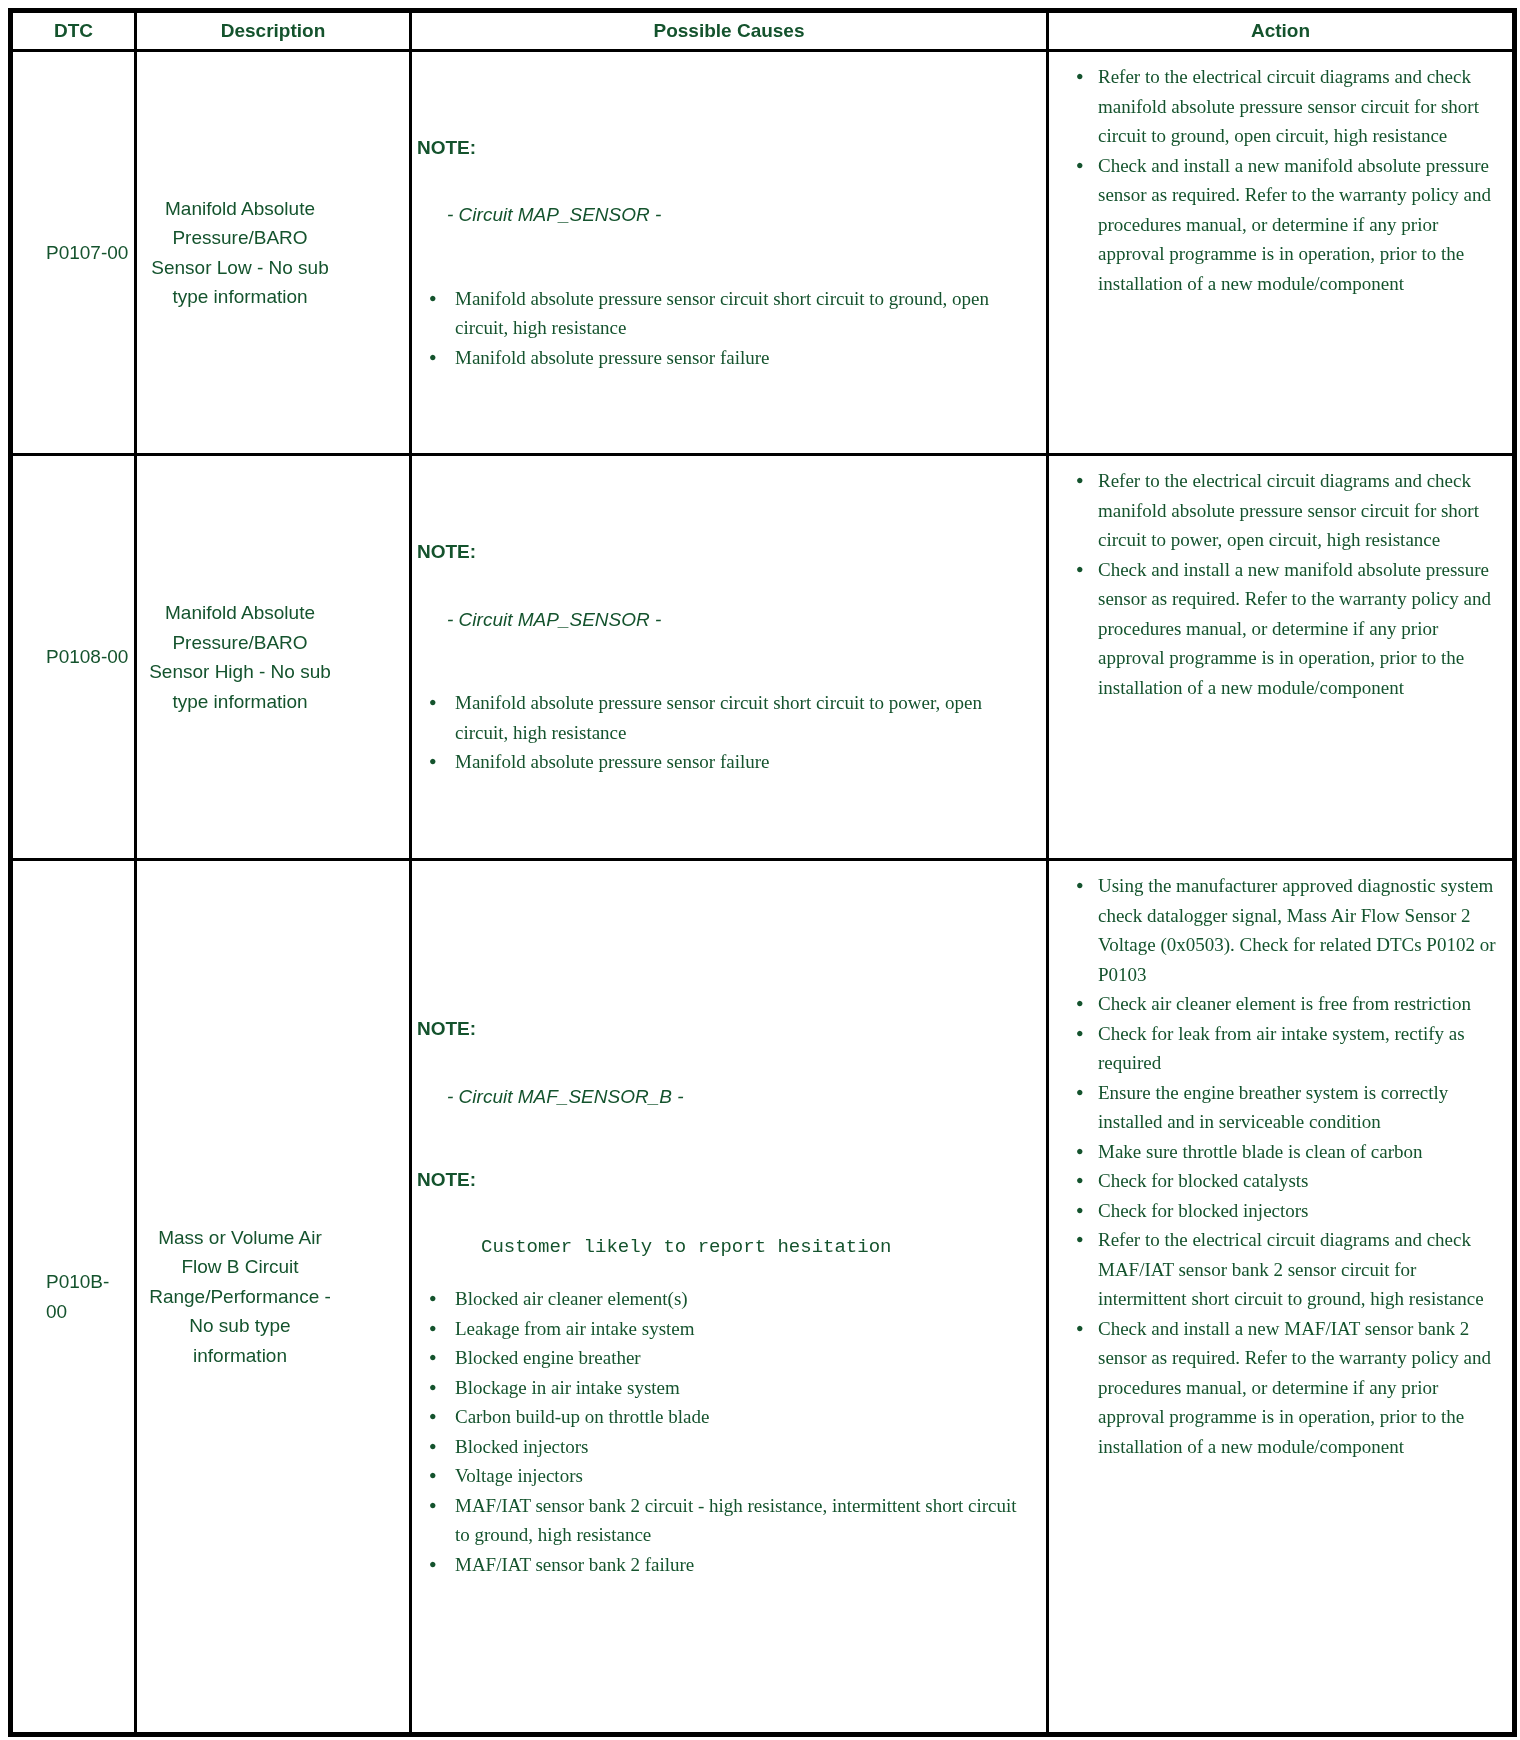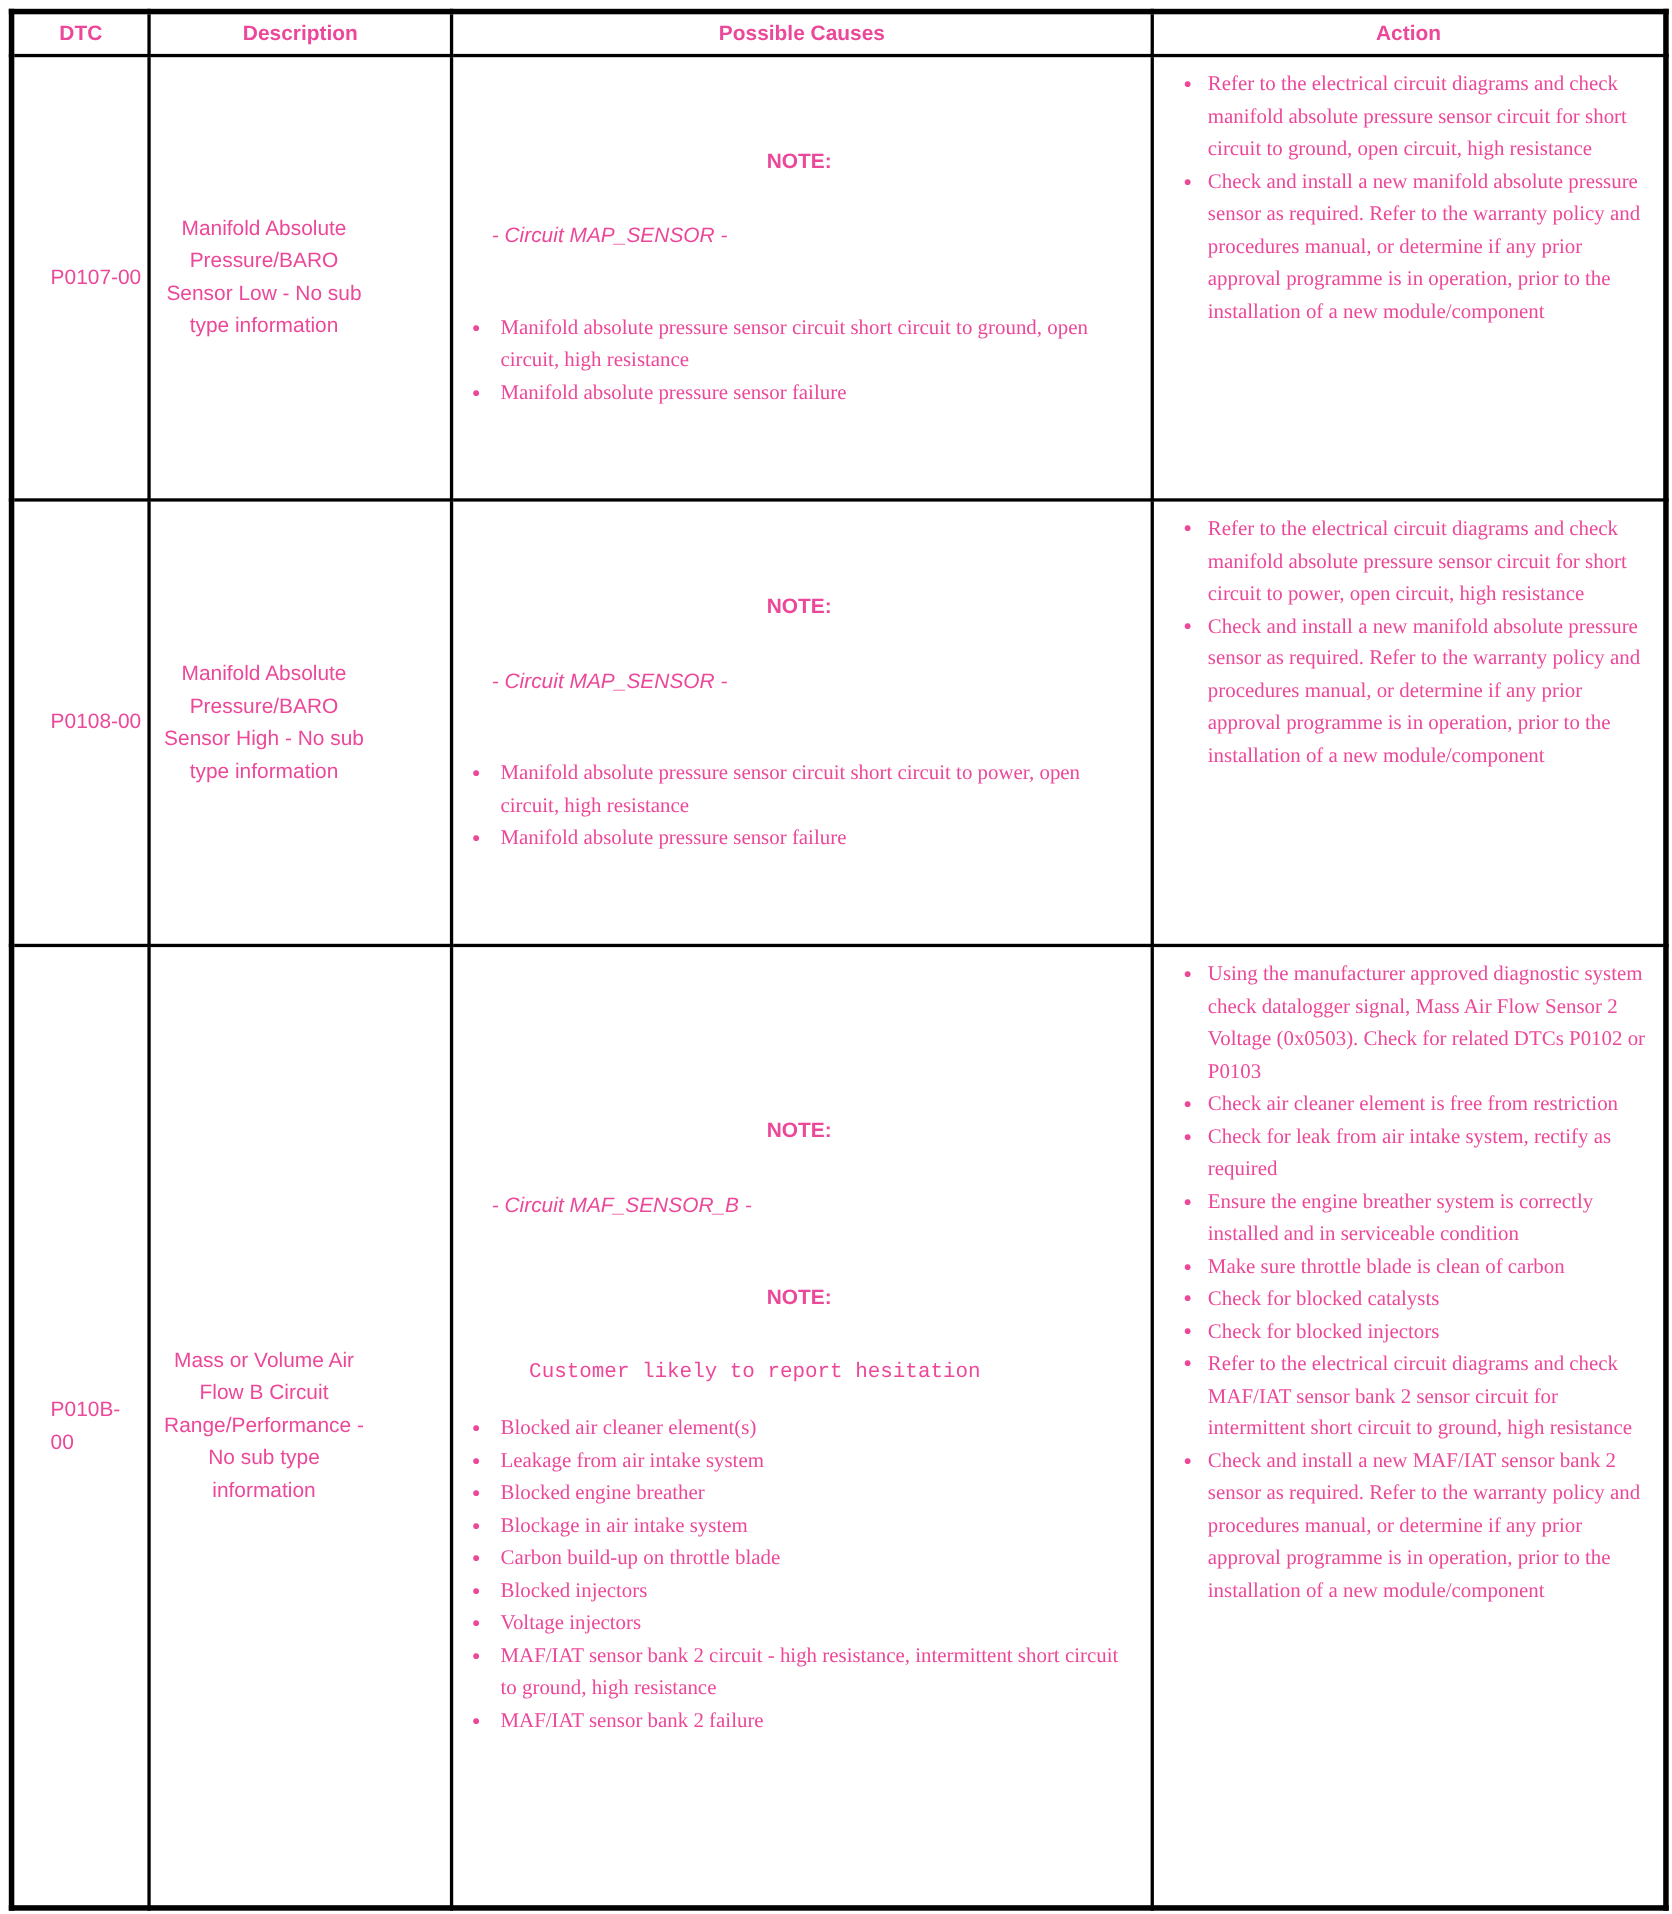--- a/index.html
+++ b/index.html
@@ -14,21 +14,21 @@
     padding: 8px;
     background: #ffffff;
   }
   table.dtc-table {
     border-collapse: collapse;
     table-layout: fixed;
     width: 1504px;
     height: 1724px;
     border: 5px solid #000000;
     font-family: "Liberation Sans", sans-serif;
-    color: #ec4899;
+    color: #14532d;
     font-size: 19px;
     line-height: 29.5px;
   }
   col.c-dtc    { width: 125px; }
   col.c-desc   { width: 275px; }
   col.c-causes { width: 637px; }
   col.c-action { width: 467px; }
 
   th, td {
     border: 3px solid #000000;
@@ -58,21 +58,20 @@
     padding: 0 10px 0 5px;
   }
   td.action {
     vertical-align: top;
     padding: 10px 12px 6px 5px;
   }
 
   .note {
     font-weight: bold;
     margin: 0 0 38px 0;
-    text-align: center;
   }
   .circuit-line {
     margin: 16px 0 54px 30px;
     font-style: italic;
   }
   .customer-line {
     margin: 0 0 22px 64px;
     font-family: Liberation Mono, monospace;
   }
 

